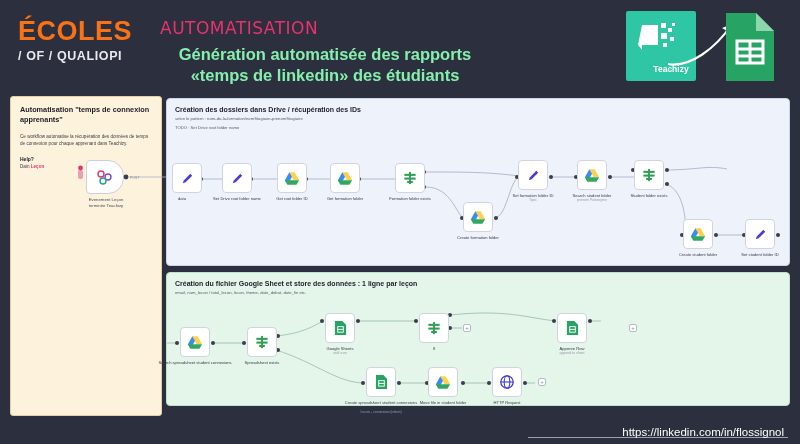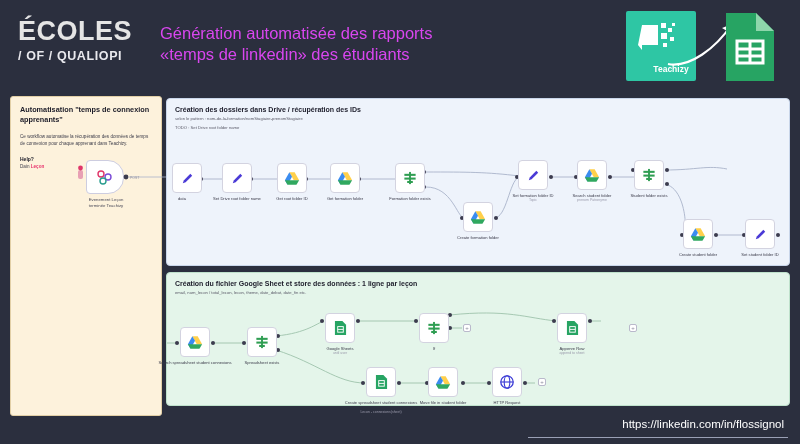--- a/index.html
+++ b/index.html
@@ -8,35 +8,35 @@
     background: #2b2f3e;
     font-family: "Liberation Sans", sans-serif;
     overflow: hidden;
     position: relative;
   }
 
   
   .header { position: absolute; left: 0; top: 0; width: 800px; height: 92px; }
   .brand { position: absolute; left: 18px; top: 16px; }
   .brand-main {
-    color: #e5e5e5; font-size: 27px; font-weight: bold; letter-spacing: 0.5px;
+    color: #f97316; font-size: 27px; font-weight: bold; letter-spacing: 0.5px;
     line-height: 30px;
   }
   .brand-sub {
     color: #e9e9ee; font-size: 12.5px; font-weight: bold; letter-spacing: 0.6px;
     margin-top: 3px;
   }
   .title-block { position: absolute; left: 160px; top: 18px; width: 330px; }
   .kicker {
     color: #e8336d; font-size: 17px; letter-spacing: 0.5px; line-height: 21px;
     font-family: "DejaVu Sans", sans-serif;
   }
   .headline {
-    color: #d946ef; font-size: 16.5px; font-weight: normal; line-height: 21px;
-    margin-top: 5px; 
+    color: #86efac; font-size: 16.5px; font-weight: bold; line-height: 21px;
+    margin-top: 5px; text-align: center;
   }
 
   .logo-n8n {
     position: absolute; left: 518px; top: 11px; width: 70px; height: 70px;
     background: #ffffff; border-radius: 2px;
     display: flex; flex-direction: column; align-items: center; justify-content: center;
   }
   .logo-n8n .wordmark {
     font-size: 19px; font-weight: bold; color: #101010; letter-spacing: -0.5px;
     margin-top: 1px; font-family: "DejaVu Sans", sans-serif;
@@ -109,39 +109,40 @@
   }
   .plus-box {
     position: absolute; width: 8px; height: 8px;
     border: 1px solid #b9b9cb; border-radius: 2px; background: #fff;
     color: #8e8e9f; font-size: 6px; line-height: 7px; text-align: center;
   }
   .edges { position: absolute; left: 0; top: 0; width: 624px; height: 100%; pointer-events: none; }
 
   
   .footer-url {
-    position: absolute; right: 16px; bottom: 14px;
+    position: absolute; right: 16px; bottom: 6px;
     color: #ffffff; font-size: 11.5px;
   }
   .footer-rule {
     position: absolute; right: 12px; bottom: 6px; width: 260px; height: 1px;
     background: #9aa0b5;
   }
 </style>
 </head>
 <body>
 
 <div class="header">
 
   <div class="brand">
     <div class="brand-main">ÉCOLES</div>
     <div class="brand-sub">/ OF / QUALIOPI</div>
   </div>
 
   <div class="title-block">
+    <div class="kicker">AUTOMATISATION</div>
     <div class="headline">
       <div>Génération automatisée des rapports</div>
       <div>«temps de linkedin»  des étudiants</div>
     </div>
   </div>
 
 
   <div class="logo-teachizy">
     <svg width="70" height="54" viewBox="0 0 70 54">
       <path d="M16 14 h16 v20 h-16 l0 5 -4 -5 z" fill="#ffffff"></path>

